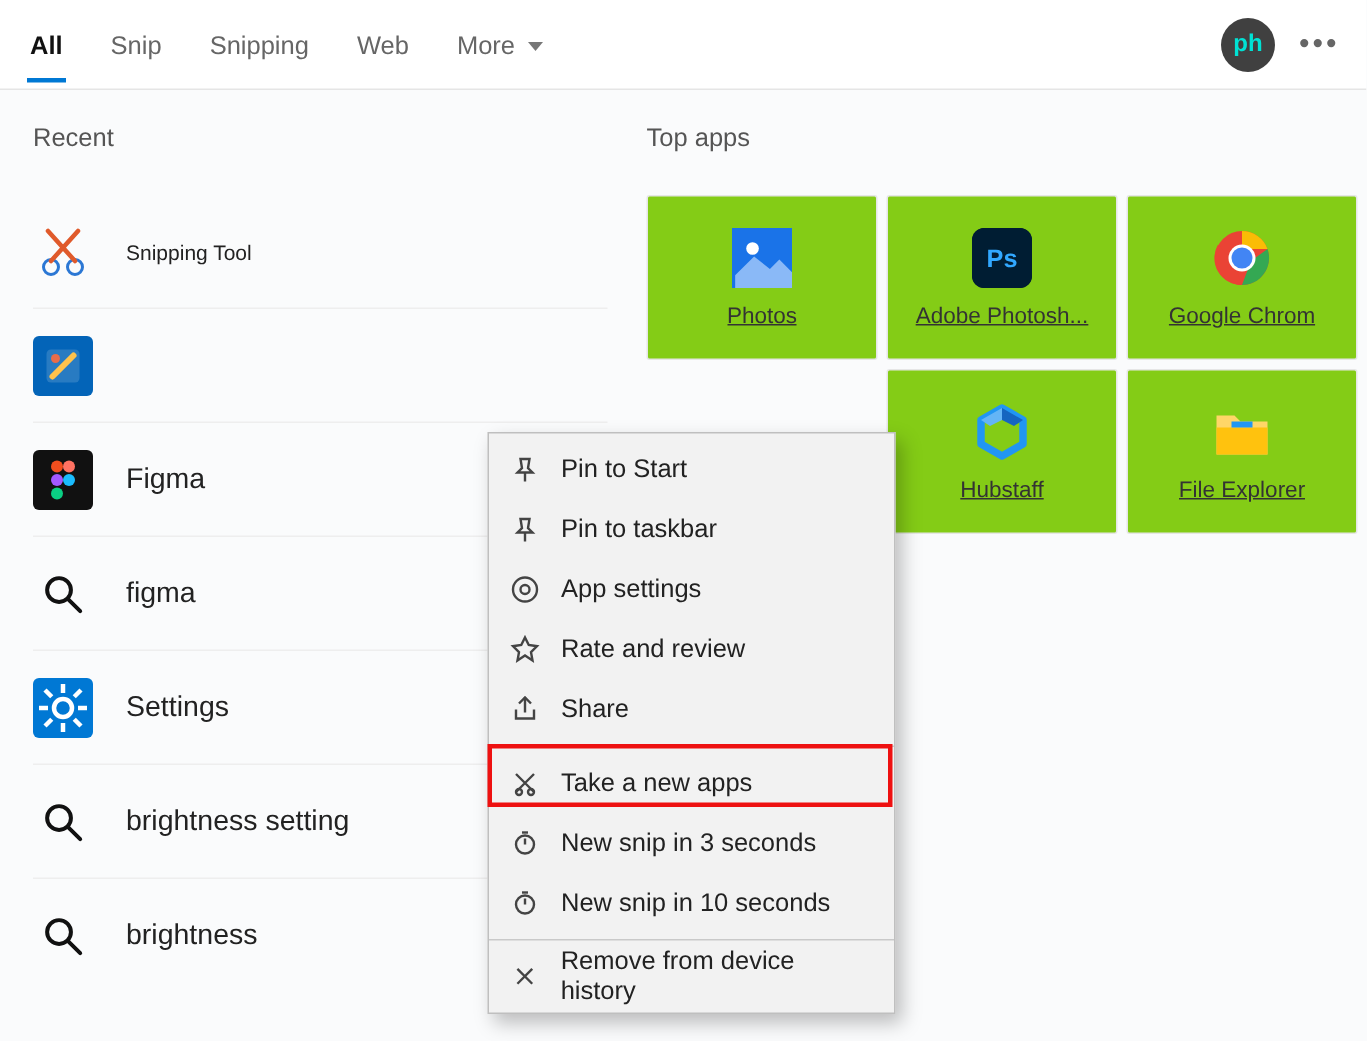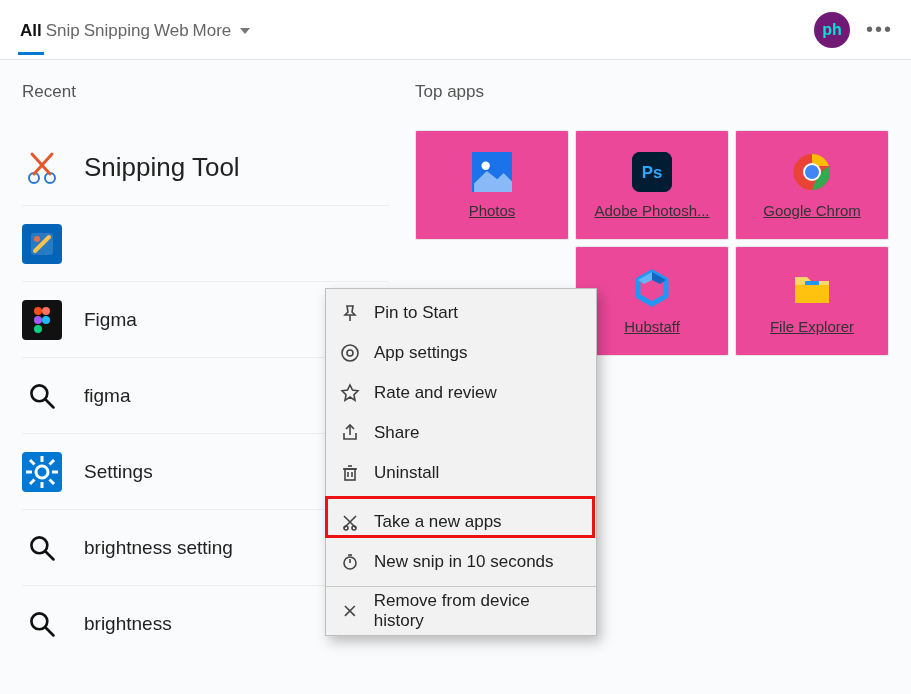--- a/index.html
+++ b/index.html
@@ -14,21 +14,21 @@
     position:relative;
   }
   .header {
     display:flex;
     align-items:center;
     height:60px;
     padding:0 18px;
     border-bottom:1px solid #e5e5e5;
     background:#fff;
   }
-  .tabs { display:flex; align-items:center; flex:1;}
+  .tabs { display:flex; align-items:center; gap:28px; flex:1;}
   .tab {
     font-size:17px;
     color:#666;
     padding:16px 2px 14px 2px;
     cursor:pointer;
   }
   .tab.active {
     color:#111;
     font-weight:600;
     border-bottom:3px solid #0078d4;
@@ -38,29 +38,29 @@
     display:inline-block;
     margin-left:4px;
     width:0;height:0;
     border-left:5px solid transparent;
     border-right:5px solid transparent;
     border-top:6px solid #777;
     vertical-align:middle;
   }
   .avatar {
     width:36px;height:36px;border-radius:50%;
-    background:#701a75;
+    background:#404040;
     display:flex;align-items:center;justify-content:center;
     color:#00e2d4;font-weight:bold;font-size:16px;
     margin-right:16px;
   }
   .menu-dots { color:#666; font-size:20px; cursor:pointer; letter-spacing:2px;}
   .body {
     display:flex;
-    padding:22px 16px 0 0;
+    padding:22px 0 0 0;
     position:relative;
     height:calc(694px - 60px);
   }
   
   .left {
     width:428px;
     padding-left:22px;
   }
   .section-title { color:#555; font-size:17px; margin-bottom:28px;}
   .recent-list {}
@@ -72,21 +72,21 @@
     padding-right:10px;
   }
   .recent-item:last-child{border-bottom:none;}
   .ri-icon {
     width:40px;height:40px;
     margin-right:22px;
     display:flex;align-items:center;justify-content:center;
     flex:0 0 40px;
   }
   .ri-label { font-size:19px; color:#222;}
-  .first .ri-label { font-size:26px; }
+  .first .ri-label { font-size:14px; }
   
   .magnifier { width:30px;height:30px; }
   .magnifier circle { fill:none; stroke:#111; stroke-width:3; }
   .magnifier line { stroke:#111; stroke-width:3; stroke-linecap:round;}
   
   .right {
     flex:1;
     padding-left:26px;
   }
   .top-apps-grid {
@@ -94,21 +94,21 @@
     flex-wrap:wrap;
     gap:6px;
     margin-top:28px;
     width:480px;
   }
   .app-tile {
     width:154px;
     height:110px;
     border:1px solid #e6e6e6;
     border-radius:2px;
-    background:#ec4899;
+    background:#84cc16;
     display:flex;
     flex-direction:column;
     align-items:center;
     justify-content:center;
     cursor:pointer;
     padding:8px;
   }
   .app-tile .tile-icon {
     width:40px;height:40px;
     display:flex;align-items:center;justify-content:center;
@@ -347,20 +347,29 @@
     <div class="ctx-item">
       <span class="ci-icon">
           <svg viewBox="0 0 20 20">
             <path d="M7 3h6l-1 6 3 3H5l3-3z"></path>
             <line x1="10" y1="12" x2="10" y2="18"></line>
           </svg>
         </span>
       <span>Pin to Start</span>
     </div>
 
+    <div class="ctx-item">
+      <span class="ci-icon">
+          <svg viewBox="0 0 20 20">
+            <path d="M7 3h6l-1 6 3 3H5l3-3z"></path>
+            <line x1="10" y1="12" x2="10" y2="18"></line>
+          </svg>
+        </span>
+      <span>Pin to taskbar</span>
+    </div>
 
     <div class="ctx-item">
       <span class="ci-icon">
           <svg viewBox="0 0 20 20">
             <circle cx="10" cy="10" r="3"></circle>
             <circle cx="10" cy="10" r="8"></circle>
           </svg>
         </span>
       <span>App settings</span>
     </div>
@@ -378,55 +387,53 @@
       <span class="ci-icon">
           <svg viewBox="0 0 20 20">
             <path d="M4 10v6h12v-6"></path>
             <path d="M10 2v10"></path>
             <path d="M6 6l4-4 4 4"></path>
           </svg>
         </span>
       <span>Share</span>
     </div>
 
-    <div class="ctx-item" id="ctx-uninstall">
-      <span class="ci-icon">
-          <svg viewBox="0 0 20 20">
-            <rect x="5" y="6" width="10" height="11"></rect>
-            <line x1="3" y1="6" x2="17" y2="6"></line>
-            <line x1="8" y1="3" x2="12" y2="3"></line>
-            <line x1="8" y1="9" x2="8" y2="14"></line>
-            <line x1="12" y1="9" x2="12" y2="14"></line>
-          </svg>
-        </span>
-      <span>Uninstall</span>
-    </div>
 
     <div class="ctx-sep"></div>
 
     <div class="ctx-item">
       <span class="ci-icon">
           <svg viewBox="0 0 20 20">
             <path d="M4 4l12 12M16 4L4 16"></path>
             <circle cx="6" cy="16" r="2"></circle>
             <circle cx="14" cy="16" r="2"></circle>
           </svg>
         </span>
       <span>Take a new apps</span>
     </div>
 
-
     <div class="ctx-item">
       <span class="ci-icon">
           <svg viewBox="0 0 20 20">
             <circle cx="10" cy="11" r="6"></circle>
             <line x1="10" y1="11" x2="10" y2="7"></line>
             <line x1="8" y1="3" x2="12" y2="3"></line>
           </svg>
         </span>
+      <span>New snip in 3 seconds</span>
+    </div>
+
+    <div class="ctx-item">
+      <span class="ci-icon">
+          <svg viewBox="0 0 20 20">
+            <circle cx="10" cy="11" r="6"></circle>
+            <line x1="10" y1="11" x2="10" y2="7"></line>
+            <line x1="8" y1="3" x2="12" y2="3"></line>
+          </svg>
+        </span>
       <span>New snip in 10 seconds</span>
     </div>
 
     <div class="ctx-sep"></div>
 
     <div class="ctx-item">
       <span class="ci-icon">
           <svg viewBox="0 0 20 20">
             <line x1="5" y1="5" x2="15" y2="15"></line>
             <line x1="15" y1="5" x2="5" y2="15"></line>

